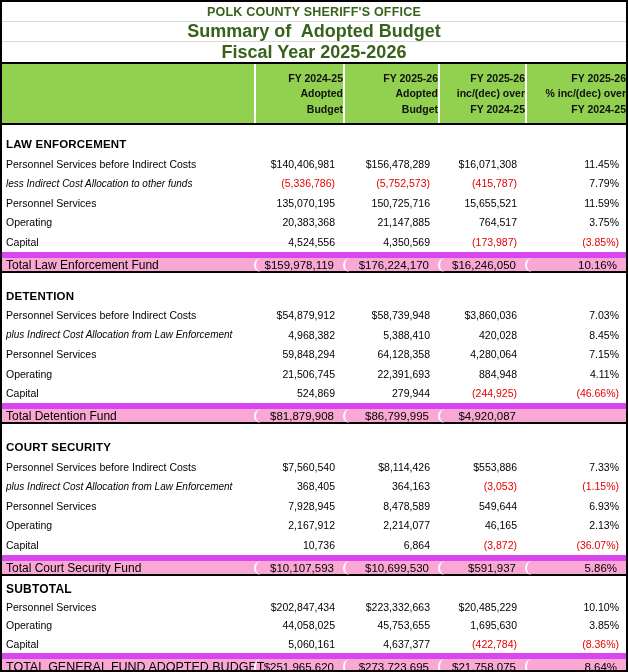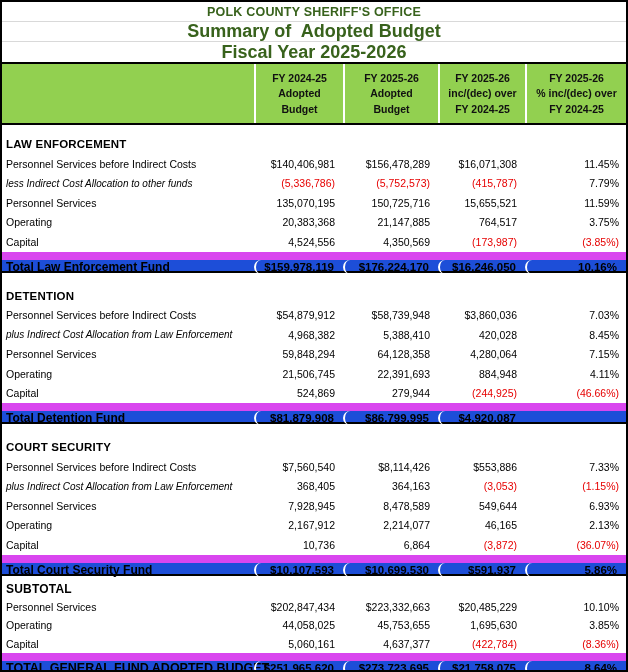--- a/index.html
+++ b/index.html
@@ -23,21 +23,21 @@
   .title-row.sub{font-size:18px;}
   
   .col-header{
     flex:0 0 63px;height:63px;
     background:#92d050;
     border-top:2px solid #000;border-bottom:2px solid #000;
     display:grid;grid-template-columns:252px 89px 95px 87px 101px;
   }
   .col-header .hcell{
     border-left:2px solid #ffffff;
-    display:flex;flex-direction:column;align-items:center;justify-content:center;
+    display:flex;flex-direction:column;align-items:flex-end;justify-content:center;
     font-size:10.5px;font-weight:bold;color:#111;line-height:15.5px;
     text-align:center;padding-top:1px;
   }
   .col-header .hcell.first{border-left:none;}
   
   .body{flex:1;display:flex;flex-direction:column;}
   .spacer{flex:0 0 auto;}
   .section-title{
     flex:0 0 20px;display:flex;align-items:center;
     font-size:11.5px;font-weight:bold;color:#000;
@@ -49,23 +49,23 @@
   }
   .data-row{flex:0 0 19.5px;height:19.5px;}
   .data-row .lbl{font-size:10.5px;color:#000;padding-left:4px;white-space:nowrap;}
   .data-row .lbl.it{font-style:italic;font-size:10px;}
   .val{font-size:10.5px;color:#000;text-align:right;padding-right:8px;white-space:nowrap;}
   .val.pct{padding-right:7px;}
   .val.neg{color:#e60000;}
   
   .total-row{
     flex:0 0 21px;height:21px;
-    background:#1d4ed8;
-    border-top:8px solid #d946ef;border-bottom:2px solid #000;
-    font-weight:bold;
+    background:#f9a8d4;
+    border-top:6px solid #d946ef;border-bottom:2px solid #000;
+    font-weight:normal;
   }
   .total-row .lbl{font-size:12px;color:#000;padding-left:4px;white-space:nowrap;}
   .total-row .tval{
     font-size:11.5px;color:#000;text-align:right;padding-right:9px;
     border-left:2px solid #ffffff;height:100%;
     display:flex;align-items:center;justify-content:flex-end;white-space:nowrap;border-radius:7px;
   }
   
   .sec-3 .section-title{flex:0 0 18px;font-size:12px;}
   .sec-3 .data-row{flex:0 0 18.5px;height:18.5px;}

